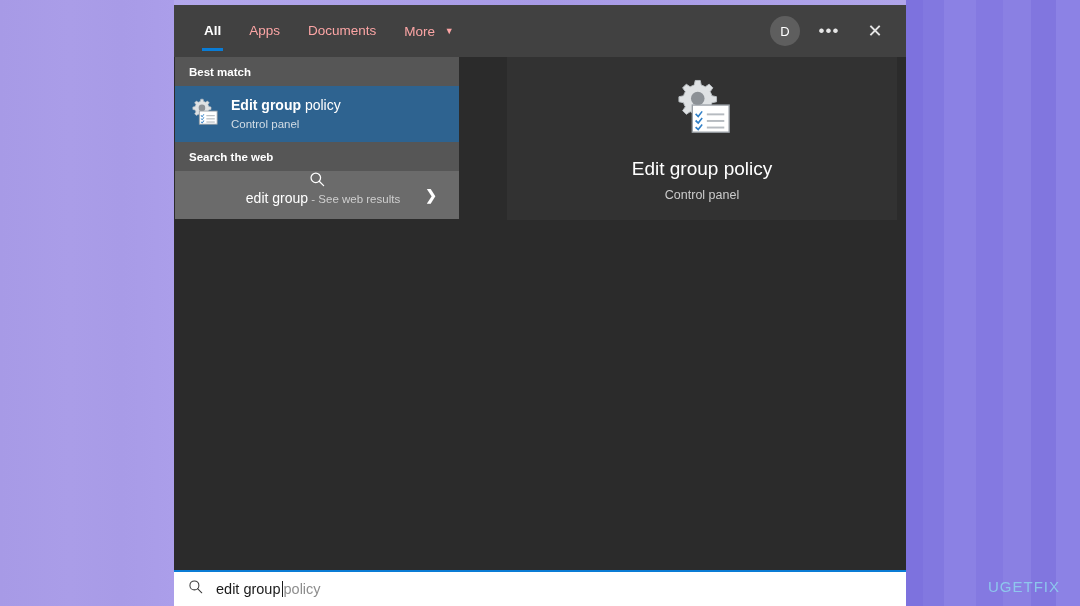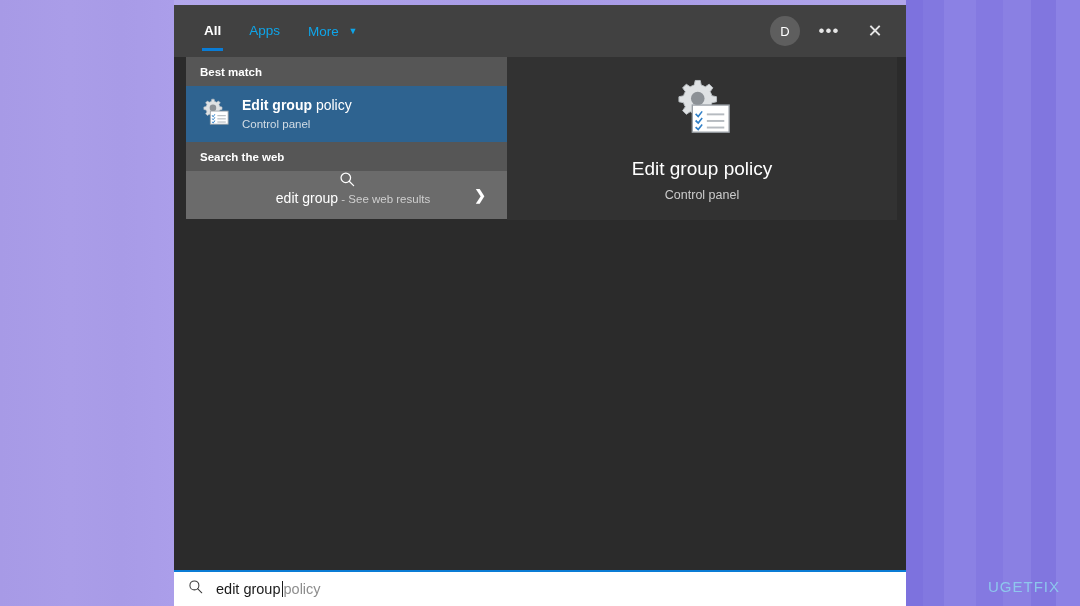--- a/index.html
+++ b/index.html
@@ -87,21 +87,21 @@
     position: relative;
     height: 52px;
     background: #414141;
     display: flex;
     align-items: flex-end;
     padding-left: 16px;
     box-sizing: border-box;
   }
   .tab {
     position: relative;
-    color: #0ea5e9;
+    color: #fca5a5;
     font-size: 13.5px;
     padding: 0 14px;
     height: 52px;
     line-height: 52px;
     cursor: default;
     white-space: nowrap;
   }
   .tab.active {
     color: #ffffff;
     font-weight: bold;
@@ -151,22 +151,22 @@
 
   
   .content {
     position: relative;
     height: 513px;
     background: #2b2b2b;
   }
 
   .leftcol {
     position: absolute;
-    left: 12px; top: 0;
-    width: 322px;
+    left: 1px; top: 0;
+    width: 284px;
   }
   .section-head {
     background: #565656;
     color: #ffffff;
     font-size: 11.5px;
     font-weight: bold;
     padding: 9px 14px 8px 14px;
   }
   .best-row {
     background: #2e6390;
@@ -271,20 +271,23 @@
   </div>
 
   <div class="flyout">
 
     <div class="tabbar">
       <div class="tab active">
         <span>All</span>
       </div>
       <div class="tab">
         <span>Apps</span>
+      </div>
+      <div class="tab">
+        <span>Documents</span>
       </div>
       <div class="tab">
         <span>More</span>
         <span class="caret">▼</span>
       </div>
 
       <div class="tabbar-right">
         <div class="avatar">
           <span>D</span>
         </div>

